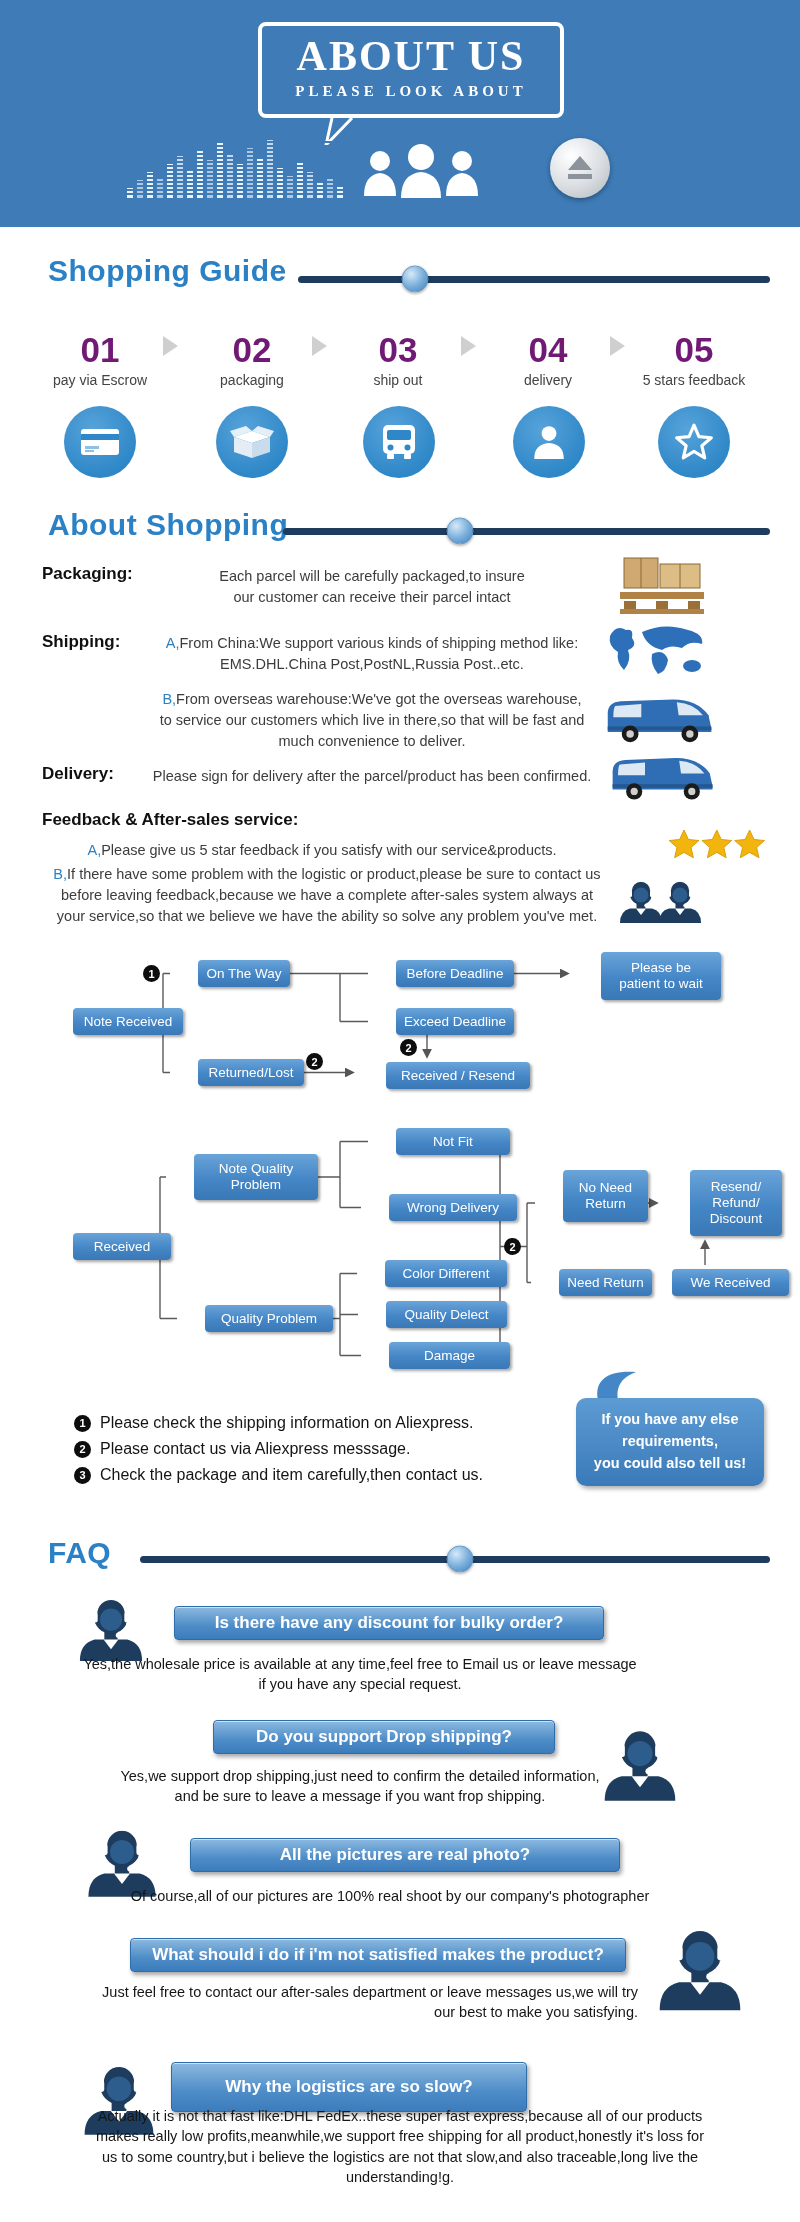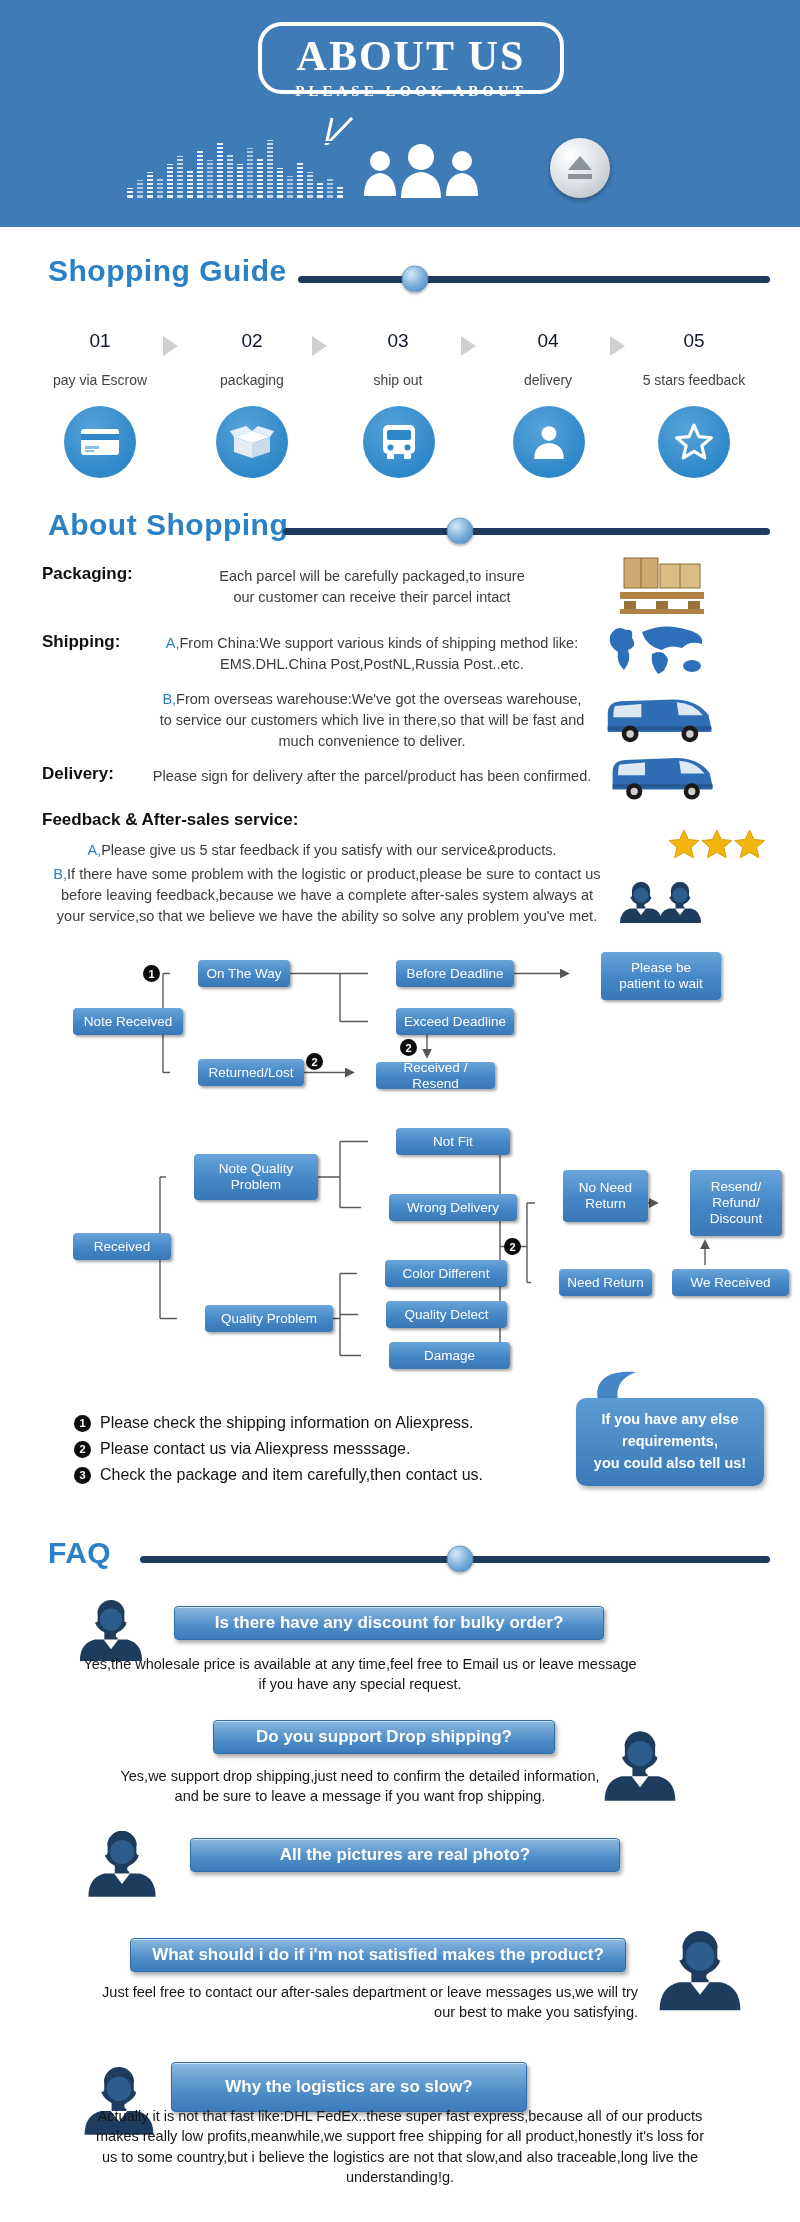--- a/index.html
+++ b/index.html
@@ -3,36 +3,36 @@
 <meta charset="utf-8">
 <style>
   html,body{margin:0;padding:0;background:#fff;}
   body{font-family:"Liberation Sans",sans-serif;}
   .page{position:relative;width:800px;height:2222px;margin:0 auto;background:#fff;overflow:hidden;}
   .page *{box-sizing:border-box;}
   .abs{position:absolute;}
 
   
   .header{position:absolute;left:0;top:0;width:800px;height:227px;background:#3e7bb7;}
-  .bubble{position:absolute;left:258px;top:22px;width:306px;height:72px;border:4px solid #fff;border-radius:24px;text-align:center;color:#fff;}
+  .bubble{position:absolute;left:258px;top:22px;width:306px;height:96px;border:4px solid #fff;border-radius:8px;text-align:center;color:#fff;}
   .bubble-title{font-family:"Liberation Serif",serif;font-weight:700;font-size:42px;letter-spacing:2px;margin-top:6px;}
   .bubble-sub{font-family:"Liberation Serif",serif;font-weight:700;font-size:15px;letter-spacing:4px;margin-top:3px;}
   .eject{position:absolute;left:550px;top:138px;width:60px;height:60px;border-radius:50%;
     background:radial-gradient(circle at 35% 30%,#ffffff,#d9dde1 55%,#b0b6bd);
     box-shadow:0 2px 5px rgba(0,0,0,.35);display:flex;align-items:center;justify-content:center;}
 
   
   .sec-title{position:absolute;font-size:30px;font-weight:700;color:#2b81c5;letter-spacing:.5px;}
   .slider{position:absolute;height:7px;background:#1d3c5e;border-radius:4px;}
   .knob{position:absolute;top:3px;width:27px;height:27px;border-radius:50%;transform:translate(-50%,-50%);
     background:radial-gradient(circle at 35% 30%,#d6e9f8,#7cb0dc 50%,#3f7fba);
     border:1px solid #6699c4;box-shadow:0 1px 3px rgba(0,0,0,.4);}
 
   
-  .step-num{position:absolute;width:80px;text-align:center;font-size:19px;font-weight:400;color:#0f172a;}
+  .step-num{position:absolute;width:80px;text-align:center;font-size:35px;font-weight:700;color:#701a75;}
   .step-label{position:absolute;text-align:center;font-size:14px;color:#444;}
   .step-arrow{position:absolute;width:0;height:0;border-left:15px solid #cfcfcf;border-top:10px solid transparent;border-bottom:10px solid transparent;}
   .step-circle{position:absolute;width:72px;height:72px;border-radius:50%;
     background:radial-gradient(circle at 40% 32%,#57a3da,#2e87c7 72%);display:flex;align-items:center;justify-content:center;}
 
   
   .about-label{position:absolute;font-size:17px;font-weight:700;color:#101010;}
   .about-text{position:absolute;font-size:14.5px;line-height:1.45;color:#3c3c3c;white-space:pre-line;text-align:center;}
   .bp{color:#2e7fc0;}
 
@@ -292,21 +292,21 @@
       </div>
     <div class="flow-box" style="left:368px;top:12px;width:118px;height:27px">
         <span>Before Deadline</span>
       </div>
     <div class="flow-box" style="left:368px;top:60px;width:118px;height:27px">
         <span>Exceed Deadline</span>
       </div>
     <div class="flow-box" style="left:170px;top:111px;width:106px;height:27px">
         <span>Returned/Lost</span>
       </div>
-    <div class="flow-box" style="left:348px;top:114px;width:119px;height:27px">
+    <div class="flow-box" style="left:358px;top:114px;width:144px;height:27px">
         <span>Received / Resend</span>
       </div>
     <div class="flow-box" style="left:573px;top:4px;width:120px;height:48px">
         <span>Please be
 patient to wait</span>
       </div>
   </div>
 
   <div class="flow" style="top:1118px;height:262px">
     <svg class="wires" width="800" height="262">
@@ -410,20 +410,21 @@
     </svg>
   <div class="faq-a tc" style="left:60px;top:1766px;width:600px">Yes,we support drop shipping,just need to confirm the detailed information,
 and be sure to leave a message if you want frop shipping.</div>
 
   <svg class="avatar" style="left:82px;top:1820px" width="80" height="80" viewBox="0 0 100 100">
       <use href="#agent"></use>
     </svg>
   <div class="faq-q" style="left:190px;top:1838px;width:430px;height:34px">
       <span>All the pictures are real photo?</span>
     </div>
+  <div class="faq-a tc" style="left:80px;top:1886px;width:620px">Of course,all of our pictures are 100% real shoot by our company's photographer</div>
 
   <div class="faq-q" style="left:130px;top:1938px;width:496px;height:34px">
       <span>What should i do if i'm not satisfied makes the product?</span>
     </div>
   <svg class="avatar" style="left:652px;top:1918px" width="96" height="96" viewBox="0 0 100 100">
       <use href="#agent"></use>
     </svg>
   <div class="faq-a tr" style="left:90px;top:1982px;width:548px">Just feel free to contact our after-sales department or leave messages us,we will try
 our best to make you satisfying.</div>
 

